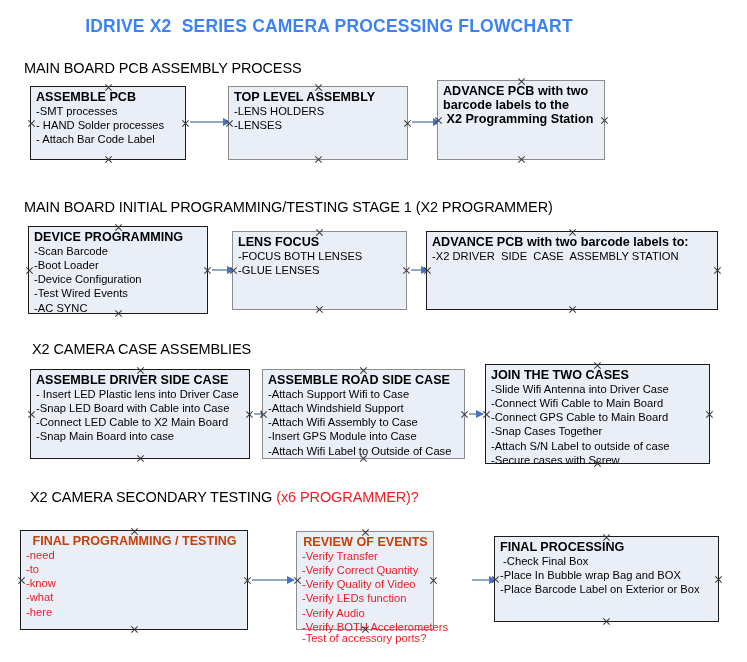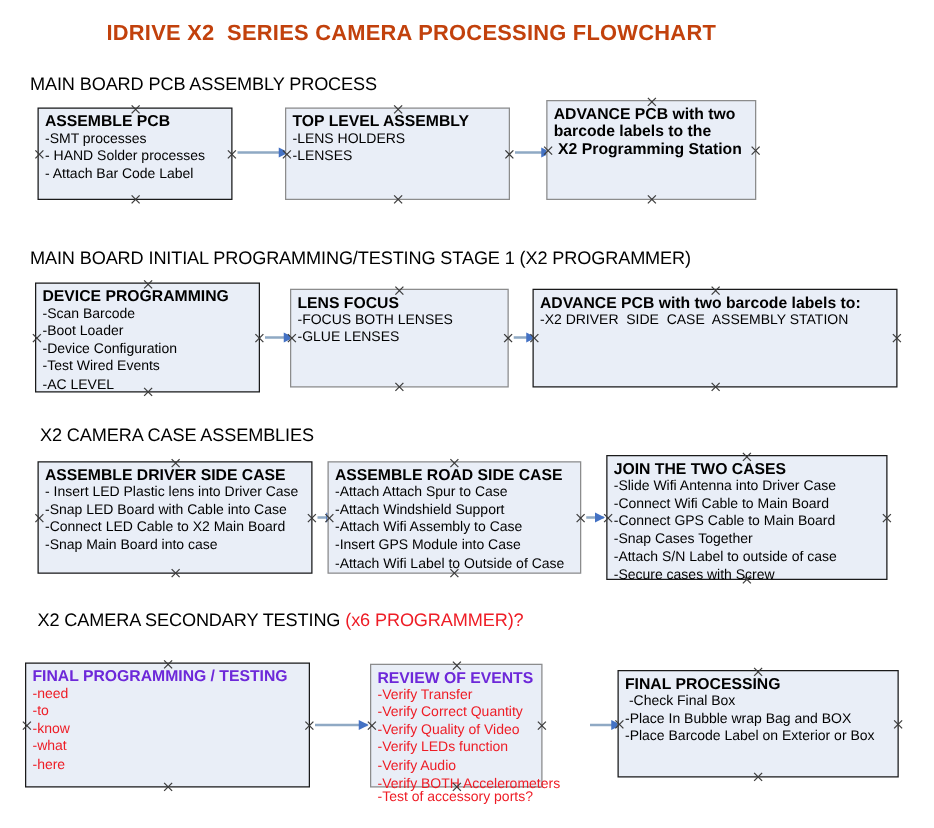--- a/index.html
+++ b/index.html
@@ -24,21 +24,21 @@
   }
 
   
   .doc-title {
     position: absolute;
     left: 0; top: 16px;
     width: 658px;
     text-align: center;
     font-size: 17.5px;
     font-weight: bold;
-    color: #c2410c;
+    color: #3b82f6;
     letter-spacing: 0.2px;
     white-space: pre;
   }
   .section-heading {
     position: absolute;
     font-size: 14.5px;
     font-weight: normal;
     color: #000000;
     white-space: nowrap;
     letter-spacing: -0.1px;
@@ -66,21 +66,21 @@
     white-space: pre;
     margin-bottom: 0px;
   }
   .node .node-line {
     font-size: 11.2px;
     font-weight: normal;
     color: #000000;
     line-height: 1.26;
     white-space: pre;
   }
-  .node.red .node-title { color: #6d28d9; }
+  .node.red .node-title { color: #c2410c; text-align: center; }
   .node.red .node-line  { color: #ee1c25; }
 
   .node .overflow-line {
     position: absolute;
     left: 5px;
     font-size: 11.2px;
     color: #ee1c25;
     white-space: pre;
     line-height: 1.26;
   }
@@ -174,21 +174,21 @@
   <div class="section-heading" style="left:24px; top:199px;">
     <span>MAIN BOARD INITIAL PROGRAMMING/TESTING STAGE 1 (X2 PROGRAMMER)</span>
   </div>
 
   <div class="node" style="left:28px; top:226px; width:180px; height:88px;">
     <div class="node-title">DEVICE PROGRAMMING</div>
     <div class="node-line">-Scan Barcode</div>
     <div class="node-line">-Boot Loader</div>
     <div class="node-line">-Device Configuration</div>
     <div class="node-line">-Test Wired Events</div>
-    <div class="node-line">-AC LEVEL</div>
+    <div class="node-line">-AC SYNC</div>
     <span class="handle" style="left:50%; top:0;"></span>
     <span class="handle" style="left:50%; top:100%;"></span>
     <span class="handle" style="left:0; top:50%;"></span>
     <span class="handle" style="left:100%; top:50%;"></span>
   </div>
 
   <div class="connector" style="left:212px; top:269px; width:22px;">
     <span class="arrow-head"></span>
   </div>
 
@@ -230,21 +230,21 @@
     <span class="handle" style="left:0; top:50%;"></span>
     <span class="handle" style="left:100%; top:50%;"></span>
   </div>
 
   <div class="connector" style="left:254px; top:413px; width:14px;">
     <span class="arrow-head"></span>
   </div>
 
   <div class="node gray-border" style="left:262px; top:369px; width:203px; height:90px;">
     <div class="node-title">ASSEMBLE ROAD SIDE CASE</div>
-    <div class="node-line">-Attach Attach Spur to Case</div>
+    <div class="node-line">-Attach Support Wifi to Case</div>
     <div class="node-line">-Attach Windshield Support</div>
     <div class="node-line">-Attach Wifi Assembly to Case</div>
     <div class="node-line">-Insert GPS Module into Case</div>
     <div class="node-line">-Attach Wifi Label to Outside of Case</div>
     <span class="handle" style="left:50%; top:0;"></span>
     <span class="handle" style="left:50%; top:100%;"></span>
     <span class="handle" style="left:0; top:50%;"></span>
     <span class="handle" style="left:100%; top:50%;"></span>
   </div>
 

